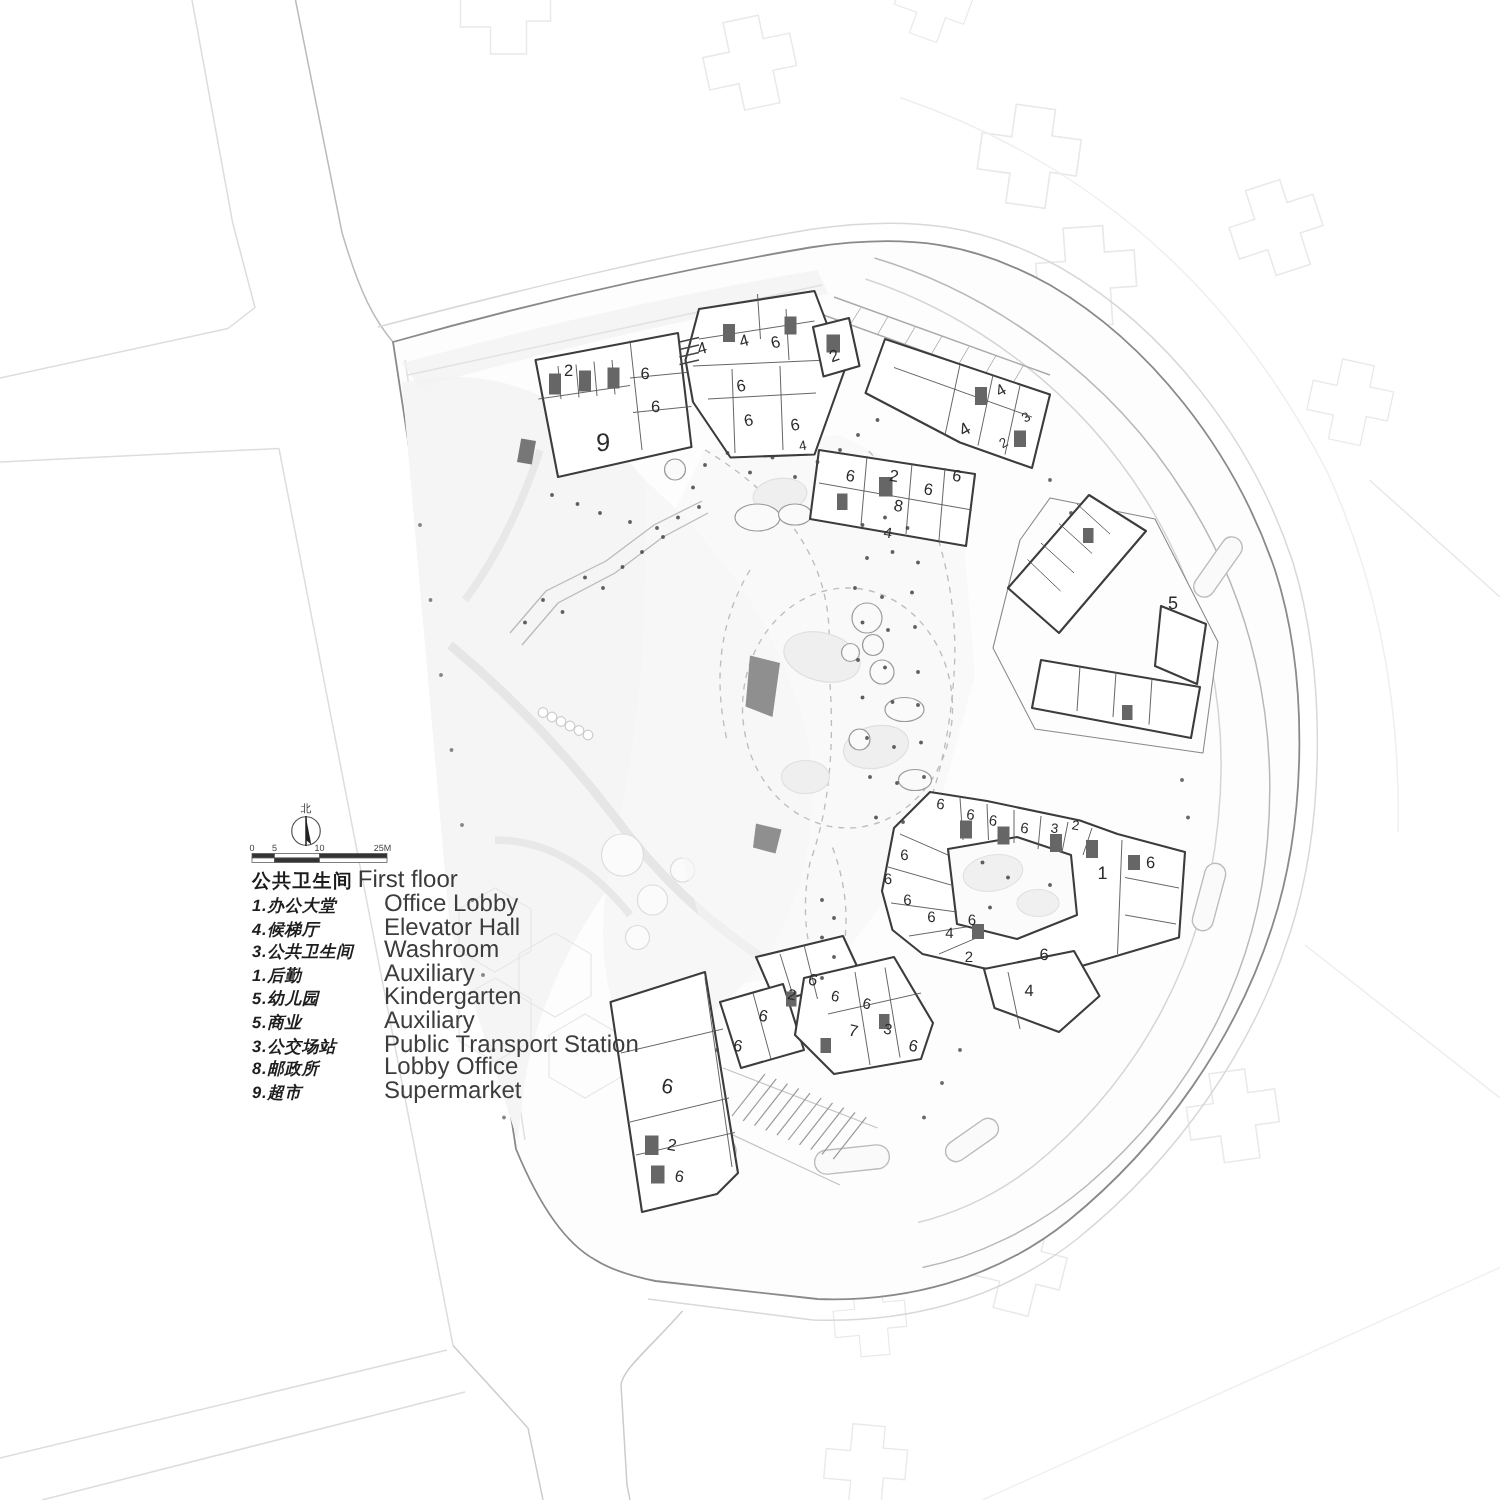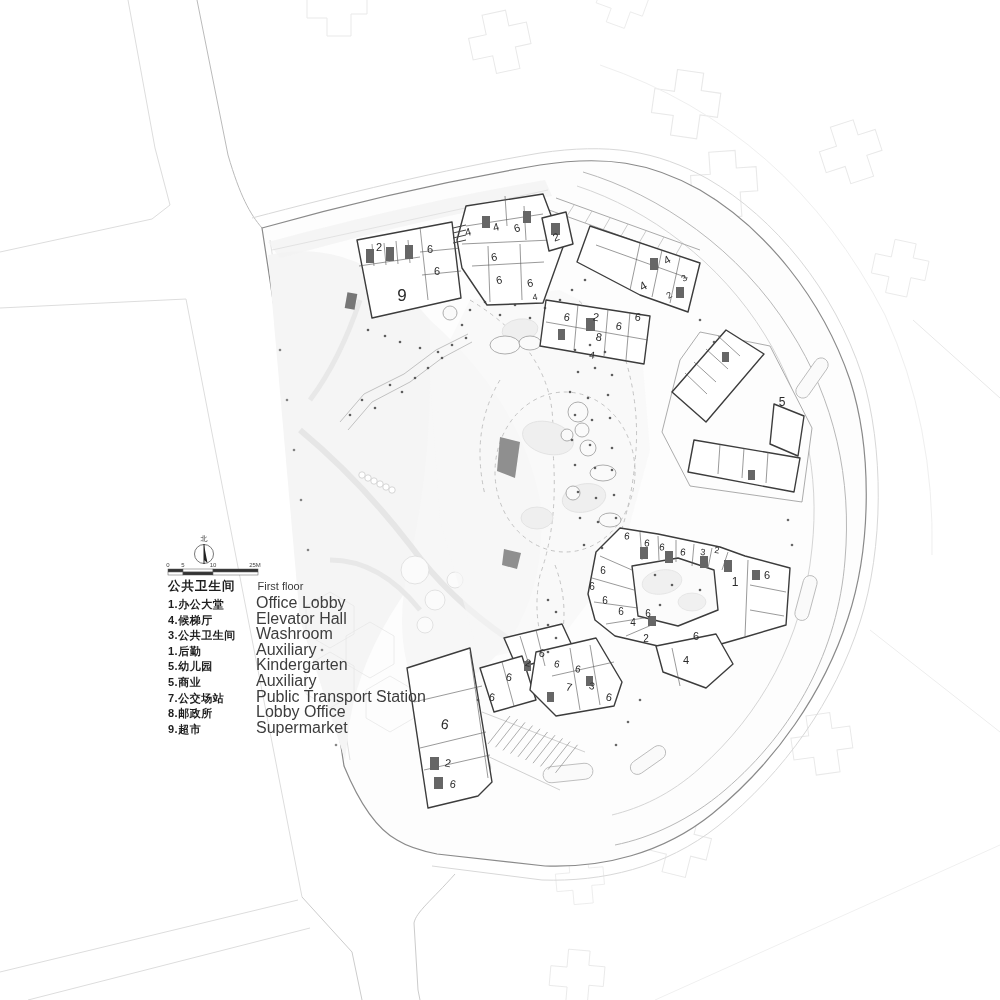--- a/index.html
+++ b/index.html
@@ -1,23 +1,23 @@
 <!DOCTYPE html>
 <html><head>
 <meta charset="utf-8">
 <style>
   html,body{margin:0;padding:0;background:#fff;}
   .canvas{position:relative;width:1000px;height:1000px;background:#ffffff;overflow:hidden;
           font-family:"Liberation Sans","DejaVu Sans",sans-serif;}
   svg{position:absolute;left:0;top:0;}
   .legend{position:absolute;left:168px;top:578px;width:230px;color:#1c1c1c;}
   .legend-title{font-size:12.5px;font-weight:bold;letter-spacing:1px;height:17px;}
-  .legend-title .en{font-weight:normal;font-size:11px;color:#3a3a3a;margin-left:22px;letter-spacing:0;}
+  .legend-title .en{font-weight:normal;font-size:16px;color:#3a3a3a;margin-left:3px;letter-spacing:0;}
   .legend-row{height:15.6px;line-height:15.6px;font-size:11px;white-space:nowrap;}
-  .legend-row .zh{display:inline-block;width:88px;font-weight:bold;color:#1e1e1e;letter-spacing:.5px;}
+  .legend-row .zh{display:inline-block;width:88px;font-weight:bold;color:#1e1e1e;letter-spacing:.5px;font-style:italic;}
   .legend-row .en{font-size:16px;color:#3d3d3d;}
   .northscale{position:absolute;left:160px;top:533px;}
   text{font-family:"Liberation Sans","DejaVu Sans",sans-serif;}
 </style>
 </head>
 <body>
 
 <div class="canvas">
 
 <svg width="1000" height="1000" viewBox="0 0 1000 1000">
@@ -504,19 +504,19 @@
   <div class="legend-title">
     <span>公共卫生间</span><span class="en">First floor</span>
   </div>
   <div id="legend-items">
         <div class="legend-row"><span class="zh">1.办公大堂</span><span class="en">Office Lobby</span></div>
         <div class="legend-row"><span class="zh">4.候梯厅</span><span class="en">Elevator Hall</span></div>
         <div class="legend-row"><span class="zh">3.公共卫生间</span><span class="en">Washroom</span></div>
         <div class="legend-row"><span class="zh">1.后勤</span><span class="en">Auxiliary</span></div>
         <div class="legend-row"><span class="zh">5.幼儿园</span><span class="en">Kindergarten</span></div>
         <div class="legend-row"><span class="zh">5.商业</span><span class="en">Auxiliary</span></div>
-        <div class="legend-row"><span class="zh">7.公交场站</span><span class="en">Public Transport Station</span></div>
+        <div class="legend-row"><span class="zh">3.公交场站</span><span class="en">Public Transport Station</span></div>
         <div class="legend-row"><span class="zh">8.邮政所</span><span class="en">Lobby Office</span></div>
         <div class="legend-row"><span class="zh">9.超市</span><span class="en">Supermarket</span></div>
       </div>
 </div>
 
 </div>
 
 </body></html>

